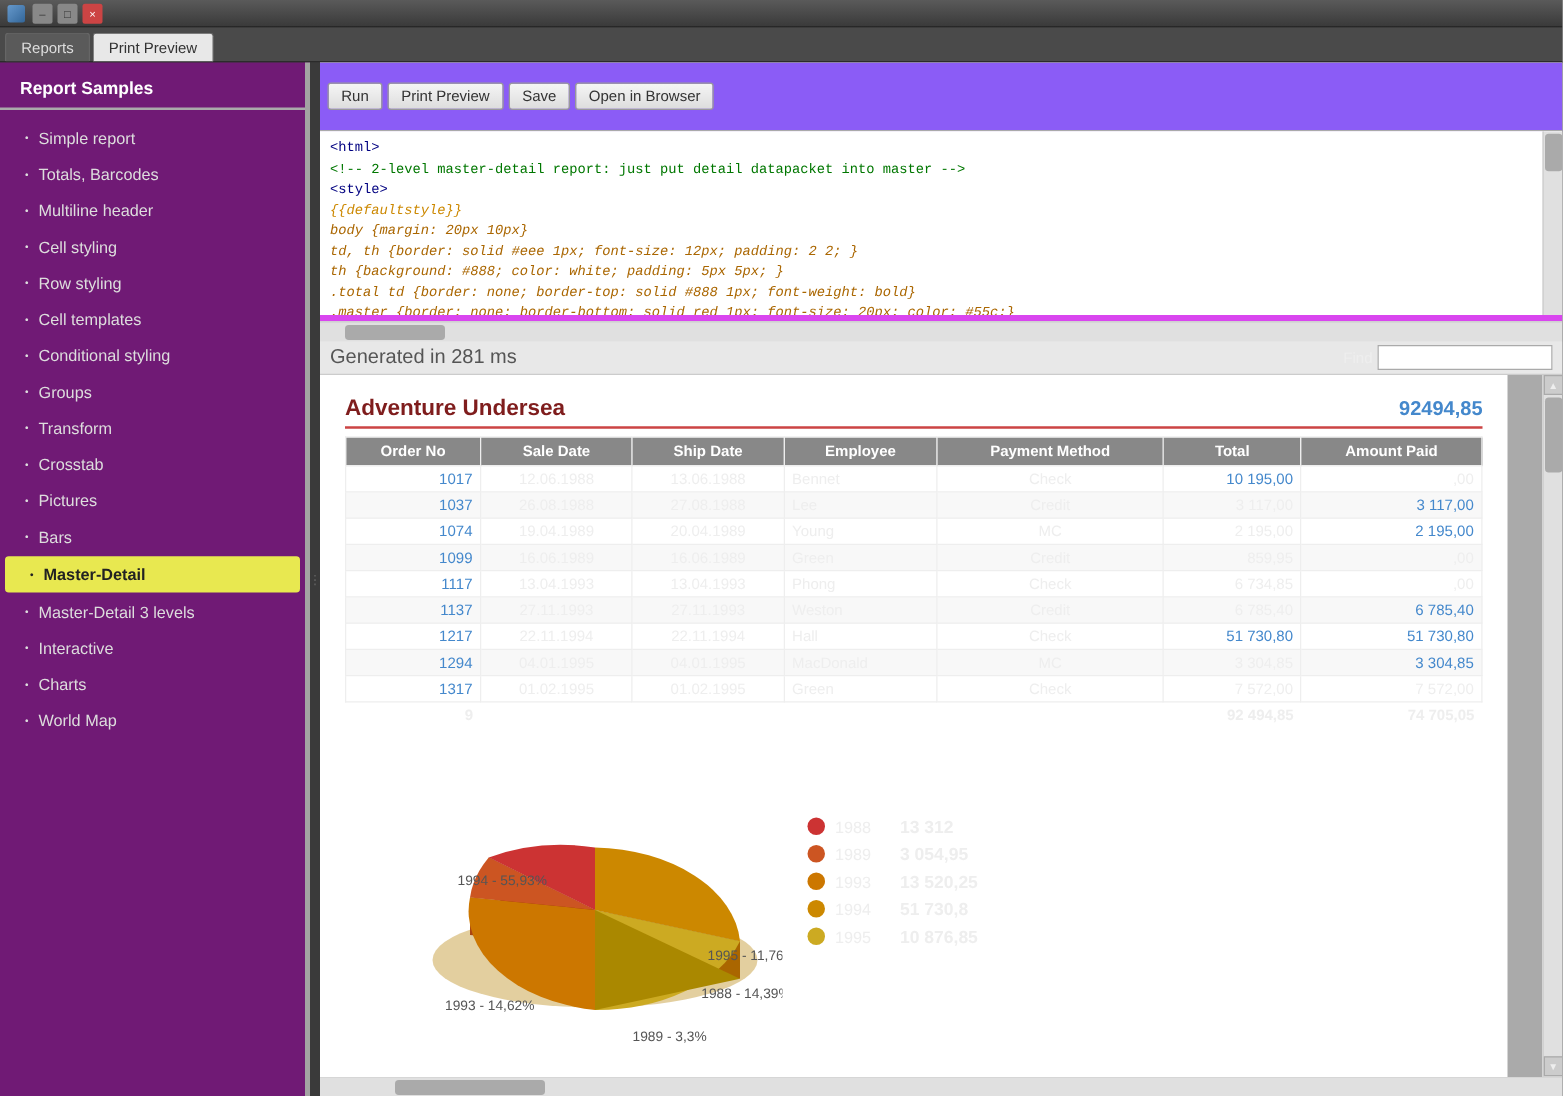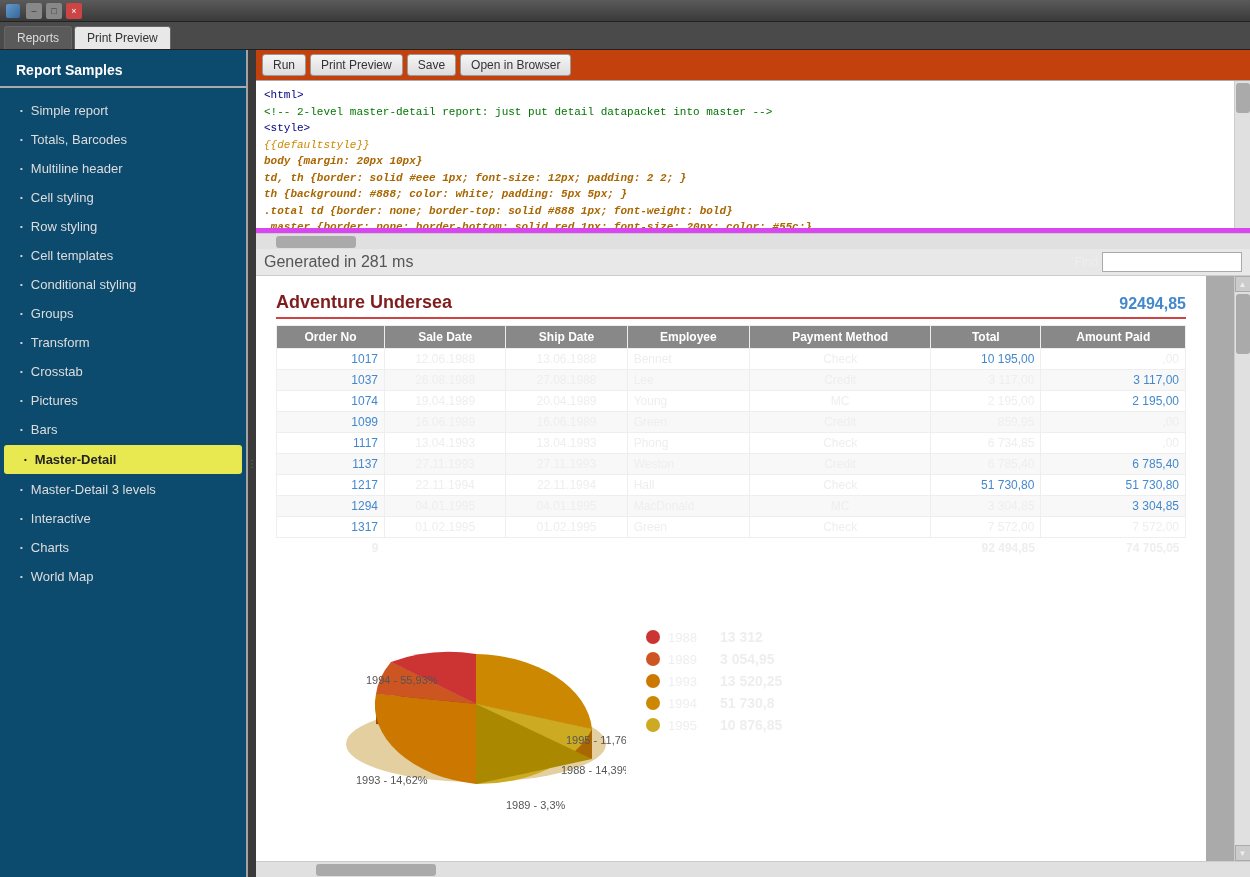--- a/index.html
+++ b/index.html
@@ -48,22 +48,22 @@
 
     
     #main-layout {
       display: flex;
       height: calc(877px - 22px - 28px);
     }
 
     
     #sidebar {
       width: 248px;
-      background: #0c4a6e;
-      border-right: 2px solid #a3a3a3;
+      background: #701a75;
+      border-right: 4px solid #a3a3a3;
       display: flex;
       flex-direction: column;
       overflow: hidden;
       flex-shrink: 0;
     }
     #sidebar-title {
       font-size: 14px;
       font-weight: bold;
       color: #fff;
       padding: 12px 16px 8px 16px;
@@ -105,23 +105,23 @@
     #content-area {
       flex: 1;
       display: flex;
       flex-direction: column;
       background: #f0f0f0;
       overflow: hidden;
     }
 
     
     #toolbar {
-      background: #c2410c;
+      background: #8b5cf6;
       border-bottom: 1px solid #aaa;
-      padding: 4px 6px;
+      padding: 16px 6px;
       display: flex;
       gap: 4px;
       align-items: center;
       flex-shrink: 0;
     }
     .toolbar-btn {
       padding: 3px 10px;
       background: linear-gradient(to bottom, #f5f5f5, #ddd);
       border: 1px solid #999;
       border-radius: 3px;
@@ -157,21 +157,21 @@
     #code-content {
       flex: 1;
       padding: 6px 8px;
       font-family: 'Courier New', monospace;
       font-size: 11px;
       line-height: 1.5;
       overflow: hidden;
     }
     .code-html { color: #000080; }
     .code-comment { color: #007700; }
-    .code-css-prop { color: #aa6600; font-style: italic; font-weight: bold; }
+    .code-css-prop { color: #aa6600; font-style: italic; }
     .code-line { display: block; white-space: nowrap; }
 
     
     #code-hscroll {
       height: 16px;
       background: #e0e0e0;
       border-top: 1px solid #ccc;
       display: flex;
       align-items: center;
     }

